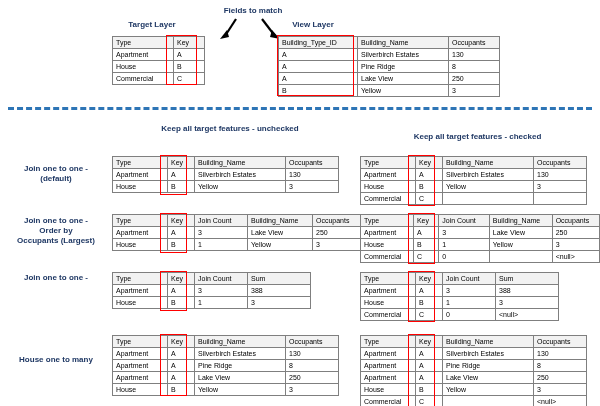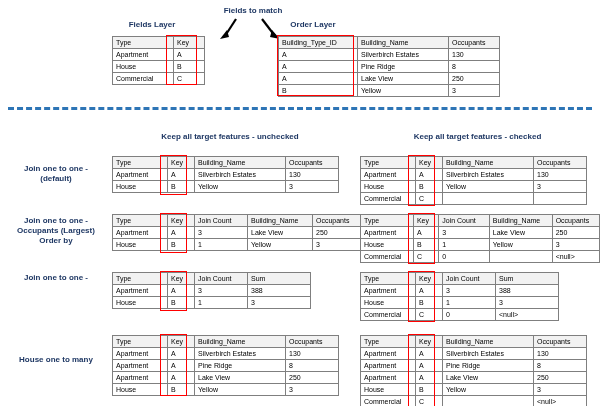--- a/index.html
+++ b/index.html
@@ -41,29 +41,29 @@
     height:0;
     border-top:3px dashed #2e75b6;
   }
 
   .arrow{position:absolute;}
 </style>
 </head>
 <body>
 
 <div class="abs hdrlbl" style="left:112px;top:20px;width:80px;">
-  <span>Fields Layer</span>
+  <span>Target Layer</span>
 </div>
 
 <div class="abs hdrlbl" style="left:213px;top:6px;width:80px;">
   <span>Fields to match</span>
 </div>
 
 <div class="abs hdrlbl" style="left:278px;top:20px;width:70px;">
-  <span>Order Layer</span>
+  <span>View Layer</span>
 </div>
 
 <svg class="arrow" style="left:210px;top:18px;" width="30" height="22" viewBox="0 0 30 22">
   <path d="M26,1 L15,18" stroke="#000" stroke-width="2.2" fill="none"></path>
   <path d="M10,21 L17,12 L19,19 Z" fill="#000"></path>
 </svg>
 <svg class="arrow" style="left:258px;top:18px;" width="32" height="22" viewBox="0 0 32 22">
   <path d="M4,1 L17,18" stroke="#000" stroke-width="2.2" fill="none"></path>
   <path d="M22,21 L14,12 L12,19 Z" fill="#000"></path>
 </svg>
@@ -120,21 +120,21 @@
       <td>Yellow</td>
       <td>3</td>
     </tr>
   </tbody>
     </table>
 </div>
 <div class="redbox" style="left:277px;top:35px;width:75px;height:59px;"></div>
 
 <div class="divider" style="top:107px;"></div>
 
-<div class="abs hdrlbl" style="left:120px;top:132px;width:220px;">
+<div class="abs hdrlbl" style="left:120px;top:124px;width:220px;">
   <span>Keep all target features - unchecked</span>
 </div>
 <div class="abs hdrlbl" style="left:370px;top:132px;width:215px;">
   <span>Keep all target features - checked</span>
 </div>
 
 <div class="abs rowlbl" style="left:2px;top:164px;width:108px;">
   <div>Join one to one -</div>
   <div>(default)</div>
 </div>
@@ -192,22 +192,22 @@
       <td></td>
       <td></td>
     </tr>
   </tbody>
     </table>
 </div>
 <div class="redbox" style="left:408px;top:155px;width:25px;height:49px;"></div>
 
 <div class="abs rowlbl" style="left:2px;top:216px;width:108px;">
   <div>Join one to one -</div>
+  <div>Order by</div>
   <div>Occupants (Largest)</div>
-  <div>Order by</div>
 </div>
 
 <div class="abs" style="left:112px;top:214px;">
   <table class="tbl">
     <tbody>
         <tr class="head">
       <td style="width:48px;">Type</td>
       <td style="width:20px;">Key</td>
       <td style="width:46px;">Join Count</td>
       <td style="width:58px;">Building_Name</td>

